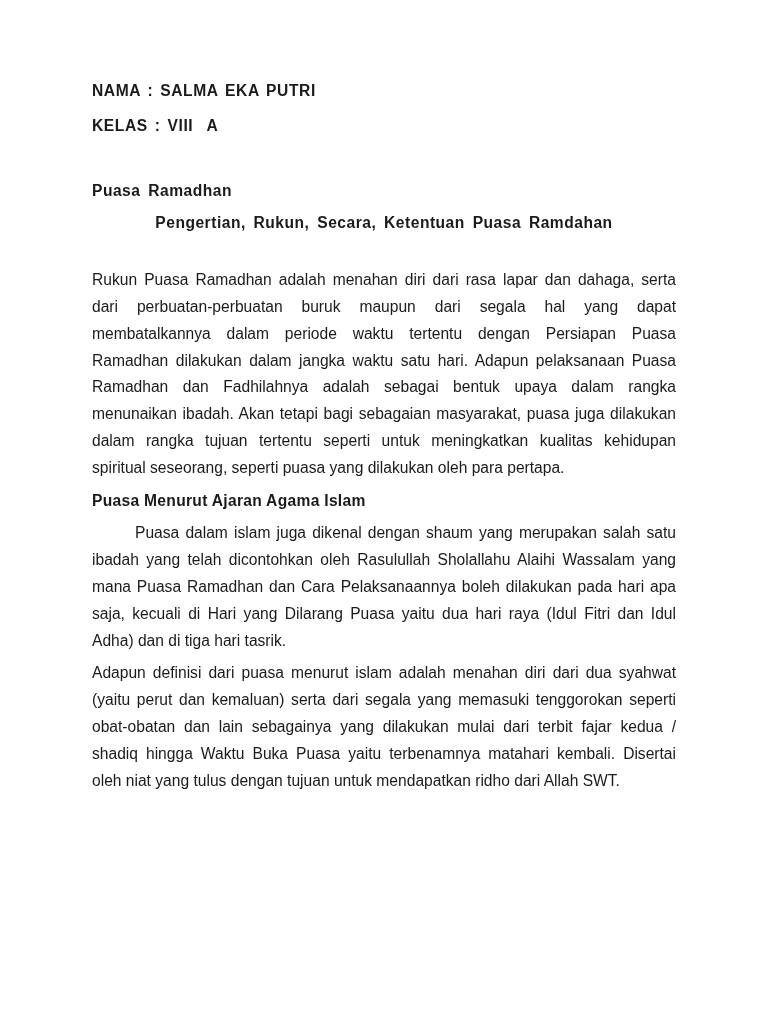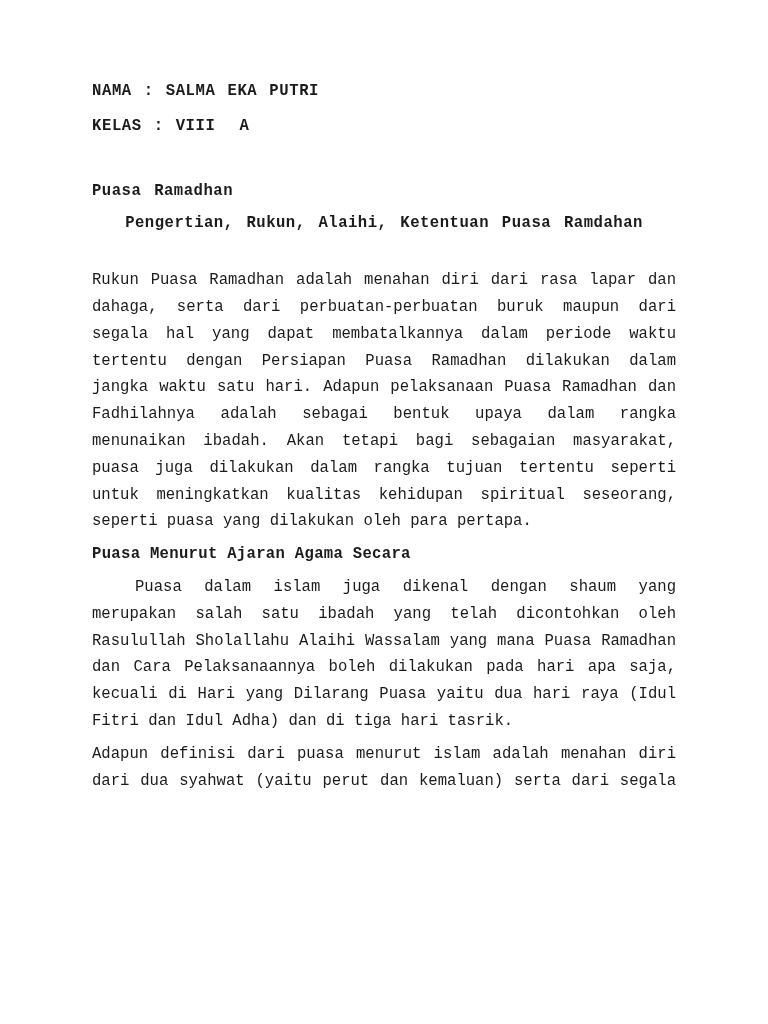--- a/index.html
+++ b/index.html
@@ -9,21 +9,21 @@
   }
   .page {
     position: relative;
     width: 768px;
     height: 798px;
     margin: 0;
     background: #ffffff;
     box-sizing: border-box;
     padding: 78px 92px 0 92px;
     overflow: hidden;
-    font-family: Liberation Mono, monospace;
+    font-family: Liberation Sans, sans-serif;
     font-size: 15.6px;
     line-height: 26.8px;
     color: #1b1b1b;
   }
   .student-line {
     margin: 0 0 8px 0;
     font-weight: bold;
     letter-spacing: 0.6px;
     word-spacing: 2px;
   }
@@ -60,26 +60,26 @@
 
 <div class="page">
 
   <div>
     <p class="student-line">NAMA : SALMA EKA PUTRI</p>
     <p class="student-line">KELAS : VIII&nbsp; A</p>
   </div>
 
   <p class="doc-title">Puasa Ramadhan</p>
 
-  <p class="doc-subtitle">Pengertian, Rukun, Alaihi, Ketentuan Puasa Ramdahan</p>
+  <p class="doc-subtitle">Pengertian, Rukun, Secara, Ketentuan Puasa Ramdahan</p>
 
 
   <p class="body-par">Rukun Puasa Ramadhan adalah menahan diri dari rasa lapar dan dahaga, serta dari perbuatan-perbuatan buruk maupun dari segala hal yang dapat membatalkannya dalam periode waktu tertentu dengan Persiapan Puasa Ramadhan dilakukan dalam jangka waktu satu hari. Adapun pelaksanaan Puasa Ramadhan dan Fadhilahnya adalah sebagai bentuk upaya dalam rangka menunaikan ibadah. Akan tetapi bagi sebagaian masyarakat, puasa juga dilakukan dalam rangka tujuan tertentu seperti untuk meningkatkan kualitas kehidupan spiritual seseorang, seperti puasa yang dilakukan oleh para pertapa.</p>
 
-  <p class="section-heading">Puasa Menurut Ajaran Agama Secara</p>
+  <p class="section-heading">Puasa Menurut Ajaran Agama Islam</p>
 
   <p class="body-par indent">Puasa dalam islam juga dikenal dengan shaum yang merupakan salah satu ibadah yang telah dicontohkan oleh Rasulullah Sholallahu Alaihi Wassalam yang mana Puasa Ramadhan dan Cara Pelaksanaannya boleh dilakukan pada hari apa saja, kecuali di Hari yang Dilarang Puasa yaitu dua hari raya (Idul Fitri dan Idul Adha) dan di tiga hari tasrik.</p>
 
   <p class="body-par">Adapun definisi dari puasa menurut islam adalah menahan diri dari dua syahwat (yaitu perut dan kemaluan) serta dari segala yang memasuki tenggorokan seperti obat-obatan dan lain sebagainya yang dilakukan mulai dari terbit fajar kedua / shadiq hingga Waktu Buka Puasa yaitu terbenamnya matahari kembali. Disertai oleh niat yang tulus dengan tujuan untuk mendapatkan ridho dari Allah SWT.</p>
 
   <p class="body-par">Ditinjau dari hukumnya, puasa dibedakan menjadi 6 jenis, yaitu:</p>
 
 </div>
 
 </body></html>

